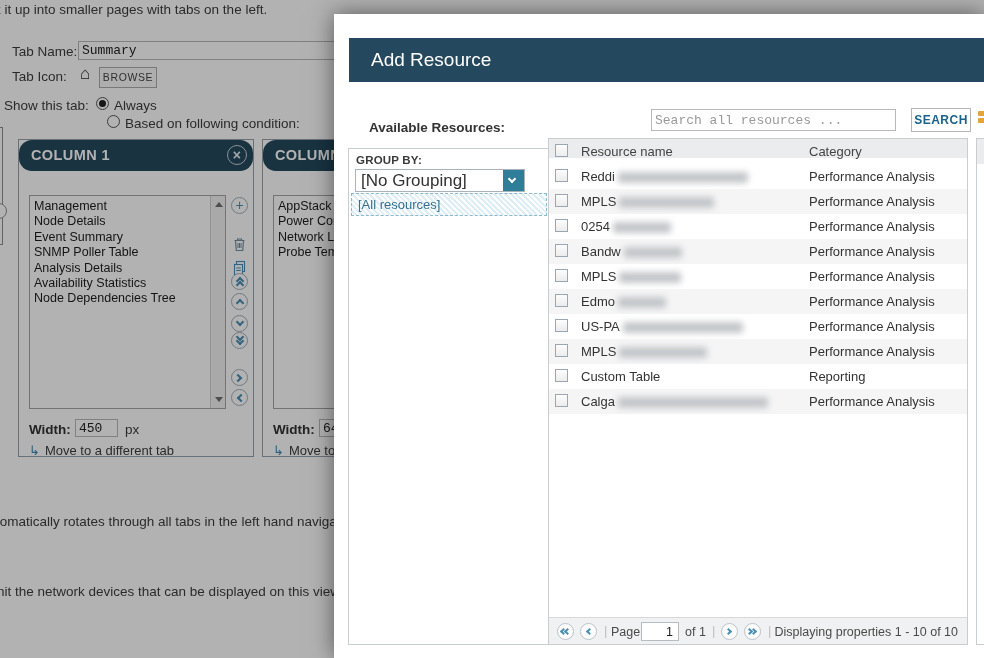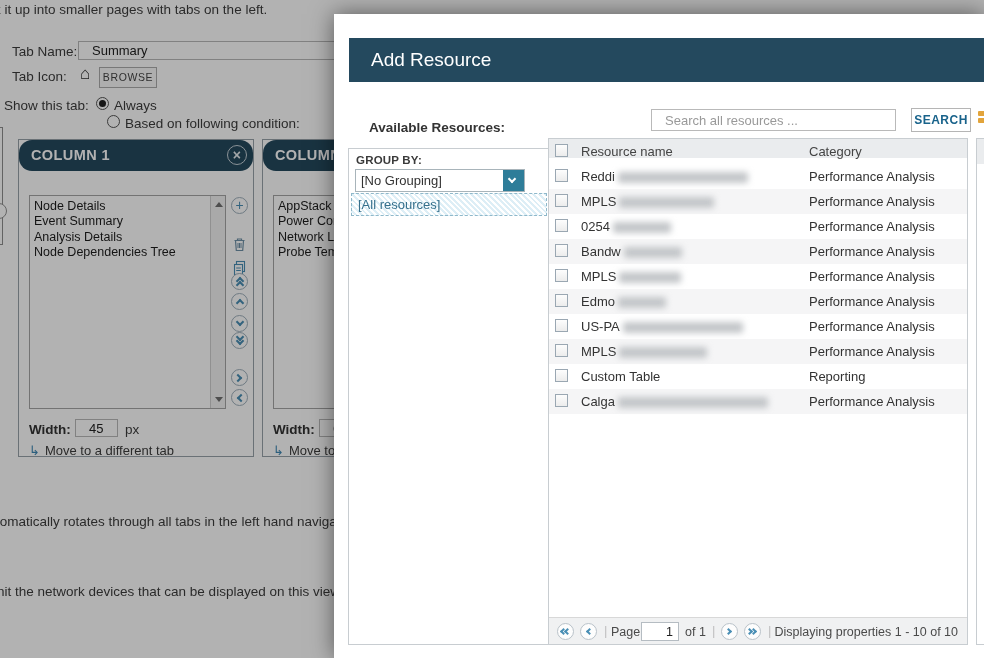--- a/index.html
+++ b/index.html
@@ -4,22 +4,22 @@
 <style>
   * { box-sizing: border-box; margin: 0; padding: 0; }
   html,body { width:984px; height:658px; overflow:hidden; }
   body { font-family:"Liberation Sans", sans-serif; background:#fff; position:relative; }
   .abs { position:absolute; }
 
   
   #bg { position:absolute; inset:0; background:#fff; color:#3f3f3f; }
   .bgtext { font-size:13.5px; color:#3d3d3d; white-space:nowrap; }
   .lbl { font-size:13.5px; color:#3d3d3d; }
-  .txtinput { background:#fff; border:1px solid #b9b9b9; font-family:Liberation Sans, sans-serif;
-              font-size:13px; color:#222; padding:0 13px; }
+  .txtinput { background:#fff; border:1px solid #b9b9b9; font-family:Liberation Mono, monospace;
+              font-size:13px; color:#222; padding:0 3px; }
   .browse-btn { background:#fafafa; border:1px solid #adadad; font-size:10.5px; color:#454545;
                 letter-spacing:.6px; text-align:center; line-height:19px; }
   .radio { width:13px; height:13px; border:1px solid #555; border-radius:50%; background:#fff; position:absolute; }
   .radio.sel::after { content:""; position:absolute; inset:2px; border-radius:50%; background:#222; }
 
   .panel { position:absolute; background:#fff; border:1px solid #98a2a9; }
   .panel-hdr { position:absolute; left:0; right:0; top:0; height:31px; background:#24495e; color:#fff;
                font-size:14.5px; font-weight:bold; letter-spacing:.4px; line-height:31px; padding-left:12px;border-radius:13px; }
   .close-circ { position:absolute; right:6px; top:5px; width:20px; height:20px; border:1px solid #c7d2d8;
                 border-radius:50%; color:#e8eef1; font-size:14px; line-height:18px; text-align:center; }
@@ -54,21 +54,21 @@
   #search-input::placeholder { color:#999; }
   #search-btn { position:absolute; left:577px; top:94px; width:60px; height:24px; background:#fff;
                 border:1px solid #b5b5b5; color:#19638b; font-weight:bold; font-size:12px;
                 letter-spacing:.5px; text-align:center; line-height:22px; }
   .orange-frag { position:absolute; left:644px; top:95px; width:8px; height:20px; overflow:hidden; }
   .orange-frag i { display:block; width:9px; height:5px; background:#e2a43b; margin:2px 0; border-radius:1px; }
 
   #group-panel { position:absolute; left:14px; top:134px; width:202px; height:497px; border:1px solid #c8cdd1; background:#fff; }
   #groupby-lbl { position:absolute; left:7px; top:5px; font-size:11.5px; font-weight:bold; color:#3a3a3a; letter-spacing:.2px; }
   #group-select { position:absolute; left:6px; top:20px; width:170px; height:23px; border:1px solid #a8b4ba; background:#fff; }
-  #group-select .val { font-size:13px; color:#333; line-height:21px; padding-left:5px; }
+  #group-select .val { font-size:17px; color:#333; line-height:21px; padding-left:5px; }
   #group-select .dd { position:absolute; right:0; top:0; bottom:0; width:21px; background:#2e7d99; }
   #group-select .dd .c { position:absolute; left:6px; top:6px; width:6px; height:6px;
                          border-left:2px solid #fff; border-top:2px solid #fff; transform:rotate(225deg); }
   #all-resources { position:absolute; left:2px; top:44px; width:196px; height:23px;
                    background:repeating-linear-gradient(45deg,#ffffff 0 2px,#ddeef6 2px 4px);
                    border:1px dashed #8fb8ca; font-size:13px; color:#36708c; line-height:21px; padding-left:6px; }
 
   #table-panel { position:absolute; left:214px; top:124px; width:420px; height:507px; border:1px solid #c8cdd1; background:#fff; }
   .thead { position:absolute; left:0; right:0; top:0; height:19px; background:#eaecee; }
   .trow  { position:relative; height:25px; }
@@ -117,23 +117,26 @@
   <div class="abs lbl" style="left:125px; top:116px;">Based on following condition:</div>
 
   <div class="panel" style="left:18px; top:139px; width:236px; height:318px;">
     <div class="panel-hdr">
       <span>COLUMN 1</span>
       <div class="close-circ">×</div>
     </div>
     <div class="res-lbl" style="left:10px; top:38px;">Resources</div>
     <div class="listbox" style="left:10px; top:55px; width:197px; height:214px; padding-top:3px;">
       <div id="col1-list" style="padding-right:16px;">
+          <div class="litem">Management</div>
           <div class="litem">Node Details</div>
           <div class="litem">Event Summary</div>
+          <div class="litem">SNMP Poller Table</div>
           <div class="litem">Analysis Details</div>
+          <div class="litem">Availability Statistics</div>
           <div class="litem">Node Dependencies Tree</div>
         </div>
       <div class="sbar">
         <div class="sarrow up"></div>
         <div class="sarrow dn"></div>
       </div>
     </div>
 
     <div class="circbtn" style="left:212px; top:57px;">
         <div class="plus-glyph">+</div>

